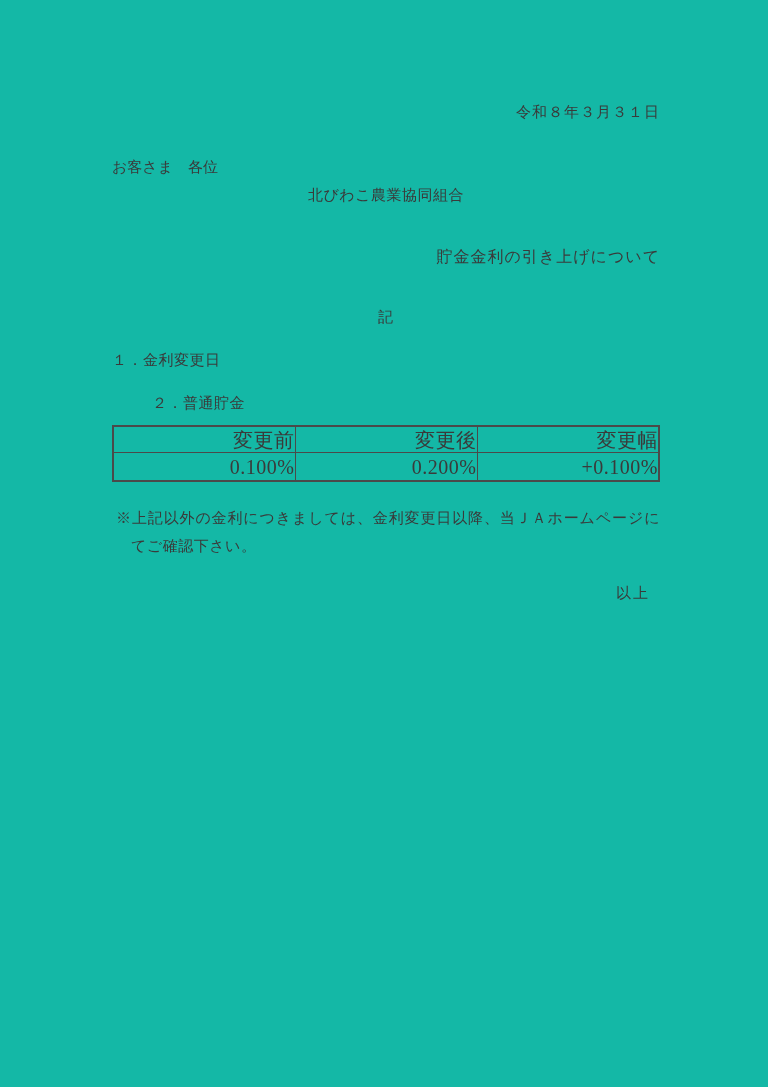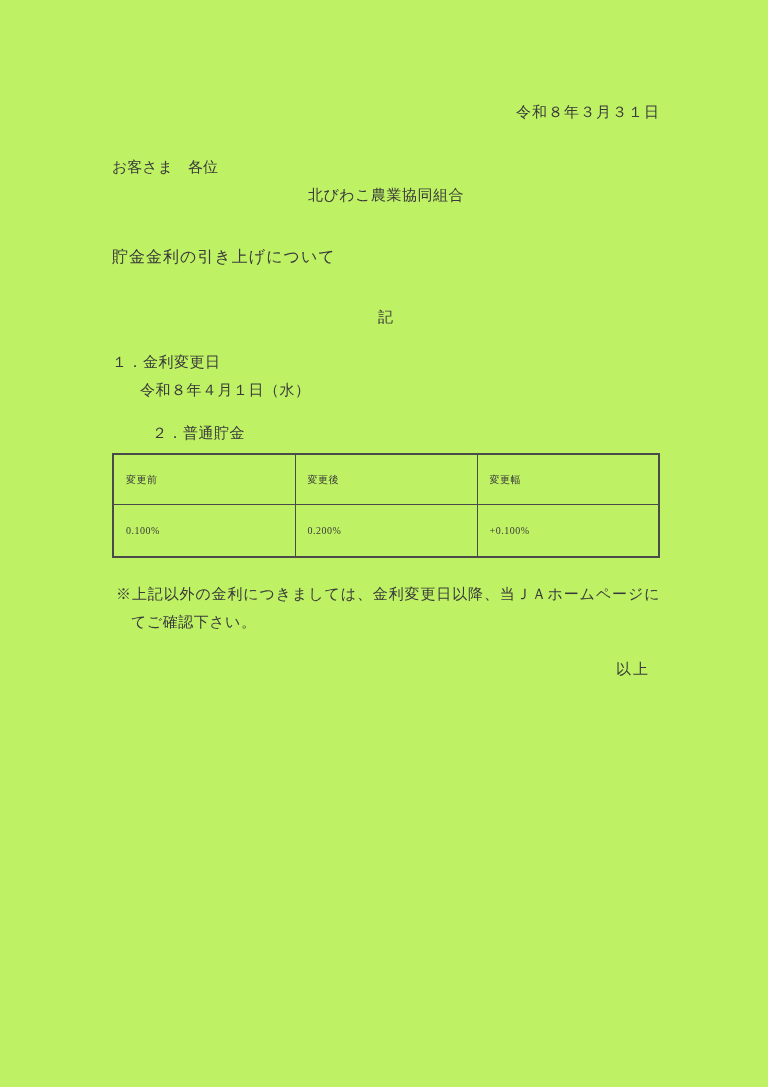--- a/index.html
+++ b/index.html
@@ -5,21 +5,21 @@
   html, body {
     margin: 0;
     padding: 0;
     background: #e9e9e9;
   }
   .page {
     position: relative;
     width: 768px;
     height: 1087px;
     margin: 0 auto;
-    background: #bef264;
+    background: #14b8a6;
     box-sizing: border-box;
     padding: 100px 108px 0 112px;
     font-family: "Liberation Serif", "DejaVu Serif", serif;
     font-size: 15px;
     color: #3a3a3a;
     line-height: 24px;
     overflow: hidden;
   }
   .date {
     text-align: right;
@@ -30,37 +30,38 @@
   }
   .sender {
     margin-top: 4px;
     text-align: center;
     letter-spacing: 0.5px;
   }
   .title {
     margin: 38px 0 0 0;
     font-size: 16px;
     font-weight: normal;
-    text-align: left;
+    text-align: right;
     letter-spacing: 1px;
   }
   .body-paragraph {
     margin: 25px 0 0 0;
     line-height: 28px;
     text-align: justify;
     letter-spacing: 0.5px;
   }
   .ki-marker {
     margin-top: 36px;
     text-align: center;
     letter-spacing: 1px;
   }
   .item-label {
     margin-top: 21px;
     letter-spacing: 0.5px;
+    font-family: Liberation Mono, monospace;
   }
   .item-value {
     margin-top: 4px;
     padding-left: 28px;
     letter-spacing: 0.5px;
   }
   .item2 {
     margin-top: 19px;
     margin-left: 40px;
   }
@@ -68,23 +69,23 @@
     width: 548px;
     margin-top: 8px;
     border-collapse: collapse;
     border: 2px solid #4a4a4a;
     table-layout: fixed;
   }
   table.rate-table th,
   table.rate-table td {
     border: 1px solid #4a4a4a;
     font-weight: normal;
-    text-align: left;
-    padding: 12px;
-    font-size: 10px;
+    text-align: right;
+    padding: 0;
+    font-size: 20px;
     letter-spacing: 0.5px;
   }
   table.rate-table th { height: 25px; }
   table.rate-table td { height: 27px; }
   .note {
     margin: 22px 0 0 4px;
     line-height: 28px;
     padding-left: 1em;
     text-indent: -1em;
     text-align: justify;
@@ -108,21 +109,20 @@
 
   <div class="sender">北びわこ農業協同組合</div>
 
   <h1 class="title">貯金金利の引き上げについて</h1>
 
 
   <div class="ki-marker">記</div>
 
   <div class="item-label">１．金利変更日</div>
 
-  <div class="item-value">令和８年４月１日（水）</div>
 
   <div class="item-label item2">２．普通貯金</div>
 
   <table class="rate-table">
     <thead>
       <tr>
         <th>変更前</th>
         <th>変更後</th>
         <th>変更幅</th>
       </tr>

